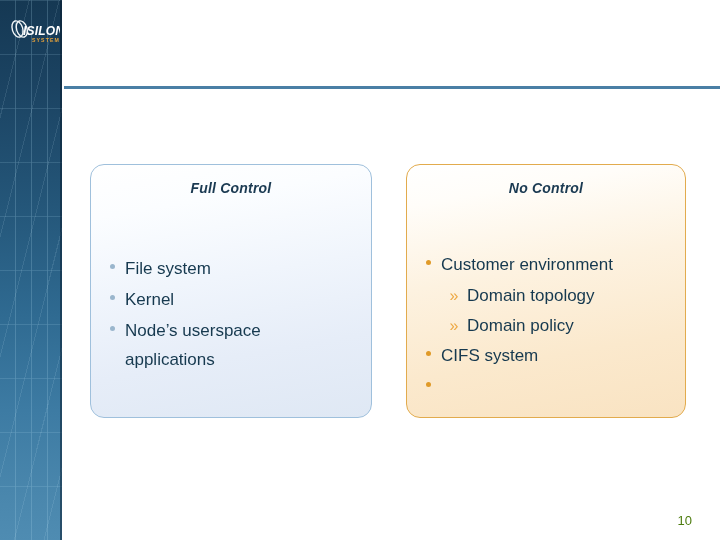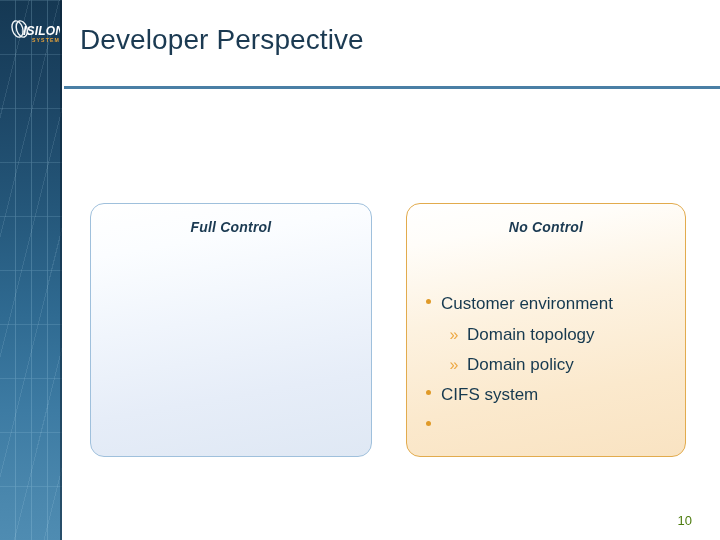--- a/index.html
+++ b/index.html
@@ -103,21 +103,20 @@
     width: 656px;
     height: 3px;
     background: #4a7fa5;
   }
 
   
   .box {
     position: absolute;
     border-radius: 14px;
     box-sizing: border-box;
-    margin-top: 39px;
   }
   .box-left {
     left: 90px;
     top: 164px;
     width: 282px;
     height: 254px;
     border: 1px solid #9fc0dc;
     background: linear-gradient(170deg,
       #ffffff 0%,
       #fbfdff 18%,
@@ -223,26 +222,49 @@
         <g fill="none" stroke="#f2f6f8" stroke-width="1.4">
           <ellipse cx="11.5" cy="13" rx="5.2" ry="8.4" transform="rotate(-18 11.5 13)"></ellipse>
           <ellipse cx="15.8" cy="13" rx="5.2" ry="8.4" transform="rotate(-18 15.8 13)"></ellipse>
         </g>
         <text x="17" y="19" font-family="'Liberation Sans', sans-serif" font-size="12" font-weight="bold" font-style="italic" fill="#ffffff" letter-spacing=".2">ISILON</text>
         <text x="26" y="26" font-family="'Liberation Sans', sans-serif" font-size="5.2" font-weight="bold" fill="#e8a33a" letter-spacing="1.1">SYSTEMS</text>
       </svg>
     </div>
   </div>
 
-  <div class="title">Developer Perspective</div>
   <div class="title-rule"></div>
 
   <div class="box box-left">
     <div class="box-heading">Full Control</div>
 
+    <div class="bullets">
+
+      <div class="bullet-row">
+        <span class="marker marker-l1">
+          <span class="dot dot-blue"></span>
+        </span>
+        <span class="bullet-text">File system</span>
+      </div>
+
+      <div class="bullet-row">
+        <span class="marker marker-l1">
+          <span class="dot dot-blue"></span>
+        </span>
+        <span class="bullet-text">Kernel</span>
+      </div>
+
+      <div class="bullet-row">
+        <span class="marker marker-l1">
+          <span class="dot dot-blue"></span>
+        </span>
+        <span class="bullet-text wrap">Node’s userspace applications</span>
+      </div>
+
+    </div>
   </div>
 
   <div class="box box-right">
     <div class="box-heading">No Control</div>
 
     <div class="bullets">
 
       <div class="bullet-row">
         <span class="marker marker-l1">
           <span class="dot dot-orange"></span>

